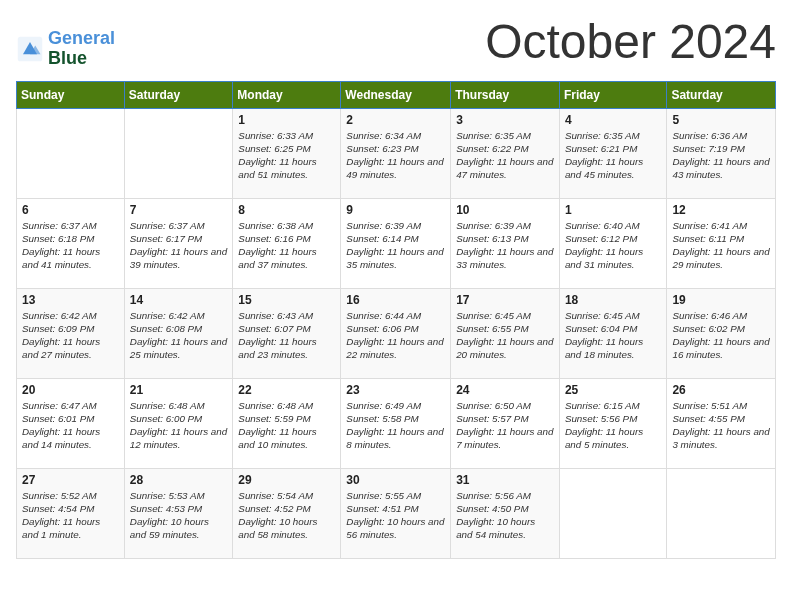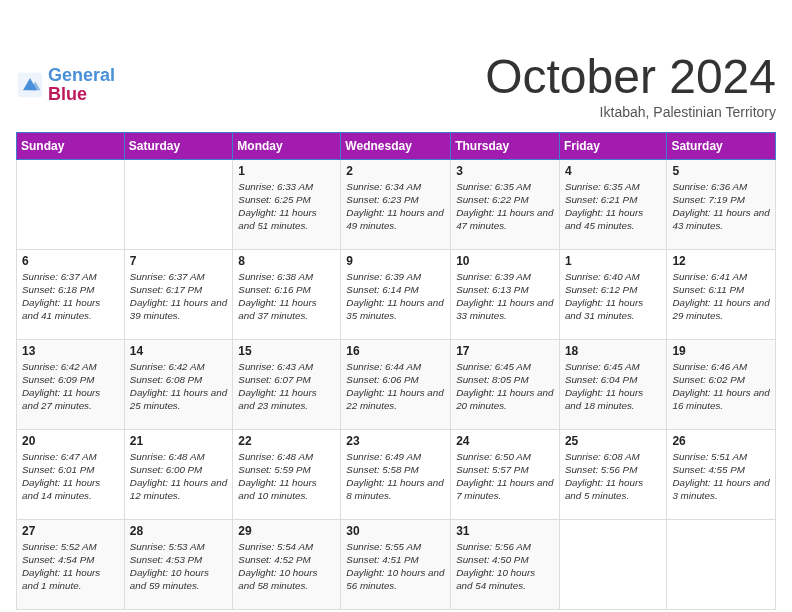--- a/index.html
+++ b/index.html
@@ -6,23 +6,22 @@
     body {
       font-family: Arial, sans-serif;
       background: #fff;
       width: 792px;
       min-height: 612px;
       padding: 16px;
     }
     .header {
       display: flex;
       justify-content: space-between;
-      align-items: center;
+      align-items: flex-end;
       margin-bottom: 12px;
-      margin-top: 35px;
     }
     .logo {
       display: flex;
       align-items: center;
       gap: 4px;
     }
     .logo-text {
       font-size: 18px;
       font-weight: bold;
       color: #333;
@@ -47,21 +46,21 @@
     .location {
       font-size: 14px;
       color: #555;
     }
     .calendar {
       width: 100%;
       border-collapse: collapse;
       font-size: 10.5px;
     }
     .calendar thead th {
-      background: #a21caf;
+      background: #4d7c0f;
       color: #fff;
       padding: 6px 4px;
       text-align: left;
       font-weight: bold;
       font-size: 12px;
       border: 1px solid #3a7fc9;
     }
     .calendar tbody td {
       vertical-align: top;
       padding: 4px 5px;
@@ -99,26 +98,25 @@
 
 <div class="header">
   <div class="logo">
     <svg class="logo-icon" viewBox="0 0 32 32">
       <rect x="2" y="2" width="28" height="28" rx="3" fill="#4a90d9" opacity="0.1"></rect>
       <polygon points="8,22 16,8 24,22" fill="#4a90d9"></polygon>
       <polygon points="16,22 22,12 28,22" fill="#4a90d9" opacity="0.6"></polygon>
     </svg>
     <div class="logo-text">
       <div><span>General</span></div>
-      <div style="color:#be185d">Blue</div>
+      <div style="color:#14532d">Blue</div>
     </div>
   </div>
   <div class="title-block">
     <div class="month-title">October 2024</div>
-    <div class="location">Iktabah, Palestinian Territory</div>
   </div>
 </div>
 
 <table class="calendar">
   <thead>
     <tr id="header-row">
         <th>Sunday</th>
         <th>Saturday</th>
         <th>Monday</th>
         <th>Wednesday</th>
@@ -227,21 +225,21 @@
         </td>
         <td>
           <span class="day-number">16</span>
           <div class="day-info">Sunrise: 6:44 AM
 Sunset: 6:06 PM
 Daylight: 11 hours and 22 minutes.</div>
         </td>
         <td>
           <span class="day-number">17</span>
           <div class="day-info">Sunrise: 6:45 AM
-Sunset: 8:05 PM
+Sunset: 6:55 PM
 Daylight: 11 hours and 20 minutes.</div>
         </td>
         <td>
           <span class="day-number">18</span>
           <div class="day-info">Sunrise: 6:45 AM
 Sunset: 6:04 PM
 Daylight: 11 hours and 18 minutes.</div>
         </td>
         <td>
           <span class="day-number">19</span>
@@ -276,21 +274,21 @@
 Daylight: 11 hours and 8 minutes.</div>
         </td>
         <td>
           <span class="day-number">24</span>
           <div class="day-info">Sunrise: 6:50 AM
 Sunset: 5:57 PM
 Daylight: 11 hours and 7 minutes.</div>
         </td>
         <td>
           <span class="day-number">25</span>
-          <div class="day-info">Sunrise: 6:08 AM
+          <div class="day-info">Sunrise: 6:15 AM
 Sunset: 5:56 PM
 Daylight: 11 hours and 5 minutes.</div>
         </td>
         <td>
           <span class="day-number">26</span>
           <div class="day-info">Sunrise: 5:51 AM
 Sunset: 4:55 PM
 Daylight: 11 hours and 3 minutes.</div>
         </td>
       </tr>

